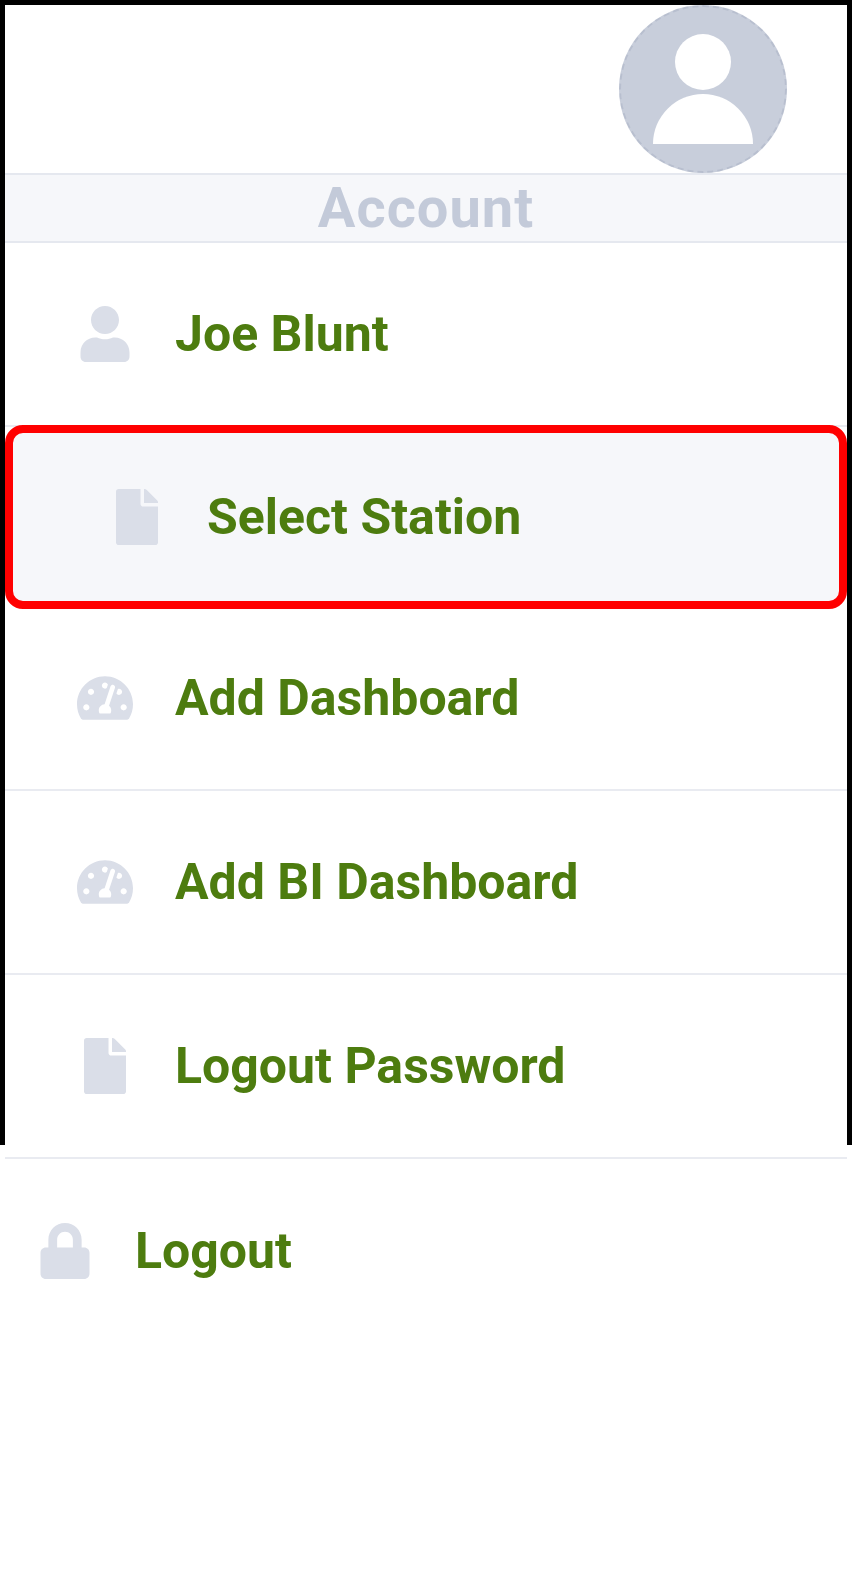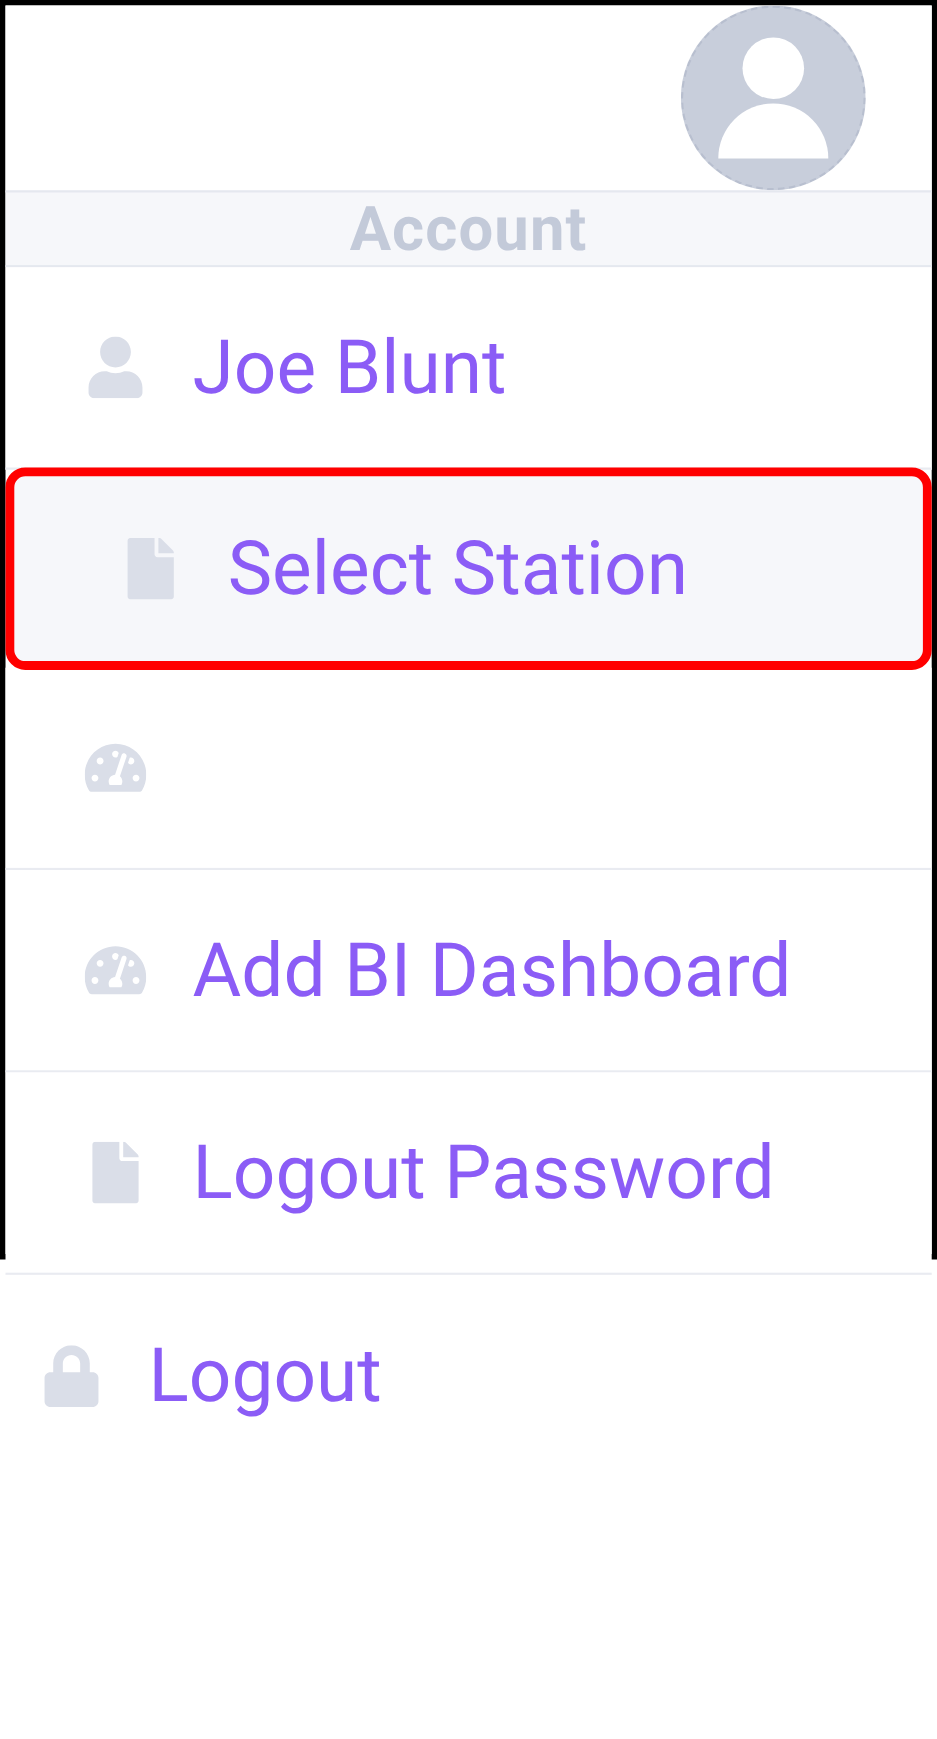--- a/index.html
+++ b/index.html
@@ -112,24 +112,24 @@
       align-items: center;
       justify-content: center;
       color: #dadee8;
       flex-shrink: 0;
     }
     .menu-icon svg {
       width: 56px;
       height: 56px;
     }
     .menu-label {
-      font-size: 68px;
-      color: #8b5cf6;
+      font-size: 50px;
+      color: #4d7c0f;
       margin-left: 42px;
-      font-weight: 400;
+      font-weight: 700;
     }
     .menu-item.highlighted .menu-label {
       margin-left: 42px;
     }
   </style>
 </head>
 <body>
 
 <div class="container">
   <div class="avatar-section">
@@ -164,20 +164,21 @@
       </span>
       <span class="menu-label">Select Station</span>
     </div>
 
     <div class="menu-item">
       <span class="menu-icon">
         <svg viewBox="0 0 576 512" fill="currentColor">
             <path d="M288 32C128.94 32 0 160.94 0 320c0 52.8 14.25 102.26 39.06 144.8 5.61 9.62 16.3 15.2 27.44 15.2h443c11.14 0 21.83-5.58 27.44-15.2C561.75 422.26 576 372.8 576 320c0-159.06-128.94-288-288-288zm0 64c14.71 0 26.58 10.13 30.32 23.65-1.11 2.26-2.64 4.23-3.45 6.67l-9.22 27.67c-5.13 3.49-10.97 6.01-17.64 6.01-17.67 0-32-14.33-32-32S270.33 96 288 96zM96 384c-17.67 0-32-14.33-32-32s14.33-32 32-32 32 14.33 32 32-14.33 32-32 32zm48-160c-17.67 0-32-14.33-32-32s14.33-32 32-32 32 14.33 32 32-14.33 32-32 32zm246.77-72.41l-61.33 184C343.13 347.33 352 364.54 352 384c0 11.72-3.38 22.55-8.88 32H232.88c-5.5-9.45-8.88-20.28-8.88-32 0-33.94 26.5-61.43 59.9-63.59l61.34-184.01c4.17-12.56 17.73-19.45 30.36-15.17 12.57 4.19 19.35 17.79 15.17 30.36zm14.66 57.2l15.52-46.55c3.47-1.29 7.13-2.23 11.05-2.23 17.67 0 32 14.33 32 32s-14.33 32-32 32c-11.38-.01-20.89-6.28-26.57-15.22zM480 384c-17.67 0-32-14.33-32-32s14.33-32 32-32 32 14.33 32 32-14.33 32-32 32z"></path>
           </svg>
       </span>
+      <span class="menu-label">Add Dashboard</span>
     </div>
 
     <div class="menu-item">
       <span class="menu-icon">
         <svg viewBox="0 0 576 512" fill="currentColor">
             <path d="M288 32C128.94 32 0 160.94 0 320c0 52.8 14.25 102.26 39.06 144.8 5.61 9.62 16.3 15.2 27.44 15.2h443c11.14 0 21.83-5.58 27.44-15.2C561.75 422.26 576 372.8 576 320c0-159.06-128.94-288-288-288zm0 64c14.71 0 26.58 10.13 30.32 23.65-1.11 2.26-2.64 4.23-3.45 6.67l-9.22 27.67c-5.13 3.49-10.97 6.01-17.64 6.01-17.67 0-32-14.33-32-32S270.33 96 288 96zM96 384c-17.67 0-32-14.33-32-32s14.33-32 32-32 32 14.33 32 32-14.33 32-32 32zm48-160c-17.67 0-32-14.33-32-32s14.33-32 32-32 32 14.33 32 32-14.33 32-32 32zm246.77-72.41l-61.33 184C343.13 347.33 352 364.54 352 384c0 11.72-3.38 22.55-8.88 32H232.88c-5.5-9.45-8.88-20.28-8.88-32 0-33.94 26.5-61.43 59.9-63.59l61.34-184.01c4.17-12.56 17.73-19.45 30.36-15.17 12.57 4.19 19.35 17.79 15.17 30.36zm14.66 57.2l15.52-46.55c3.47-1.29 7.13-2.23 11.05-2.23 17.67 0 32 14.33 32 32s-14.33 32-32 32c-11.38-.01-20.89-6.28-26.57-15.22zM480 384c-17.67 0-32-14.33-32-32s14.33-32 32-32 32 14.33 32 32-14.33 32-32 32z"></path>
           </svg>
       </span>
       <span class="menu-label">Add BI Dashboard</span>
     </div>

